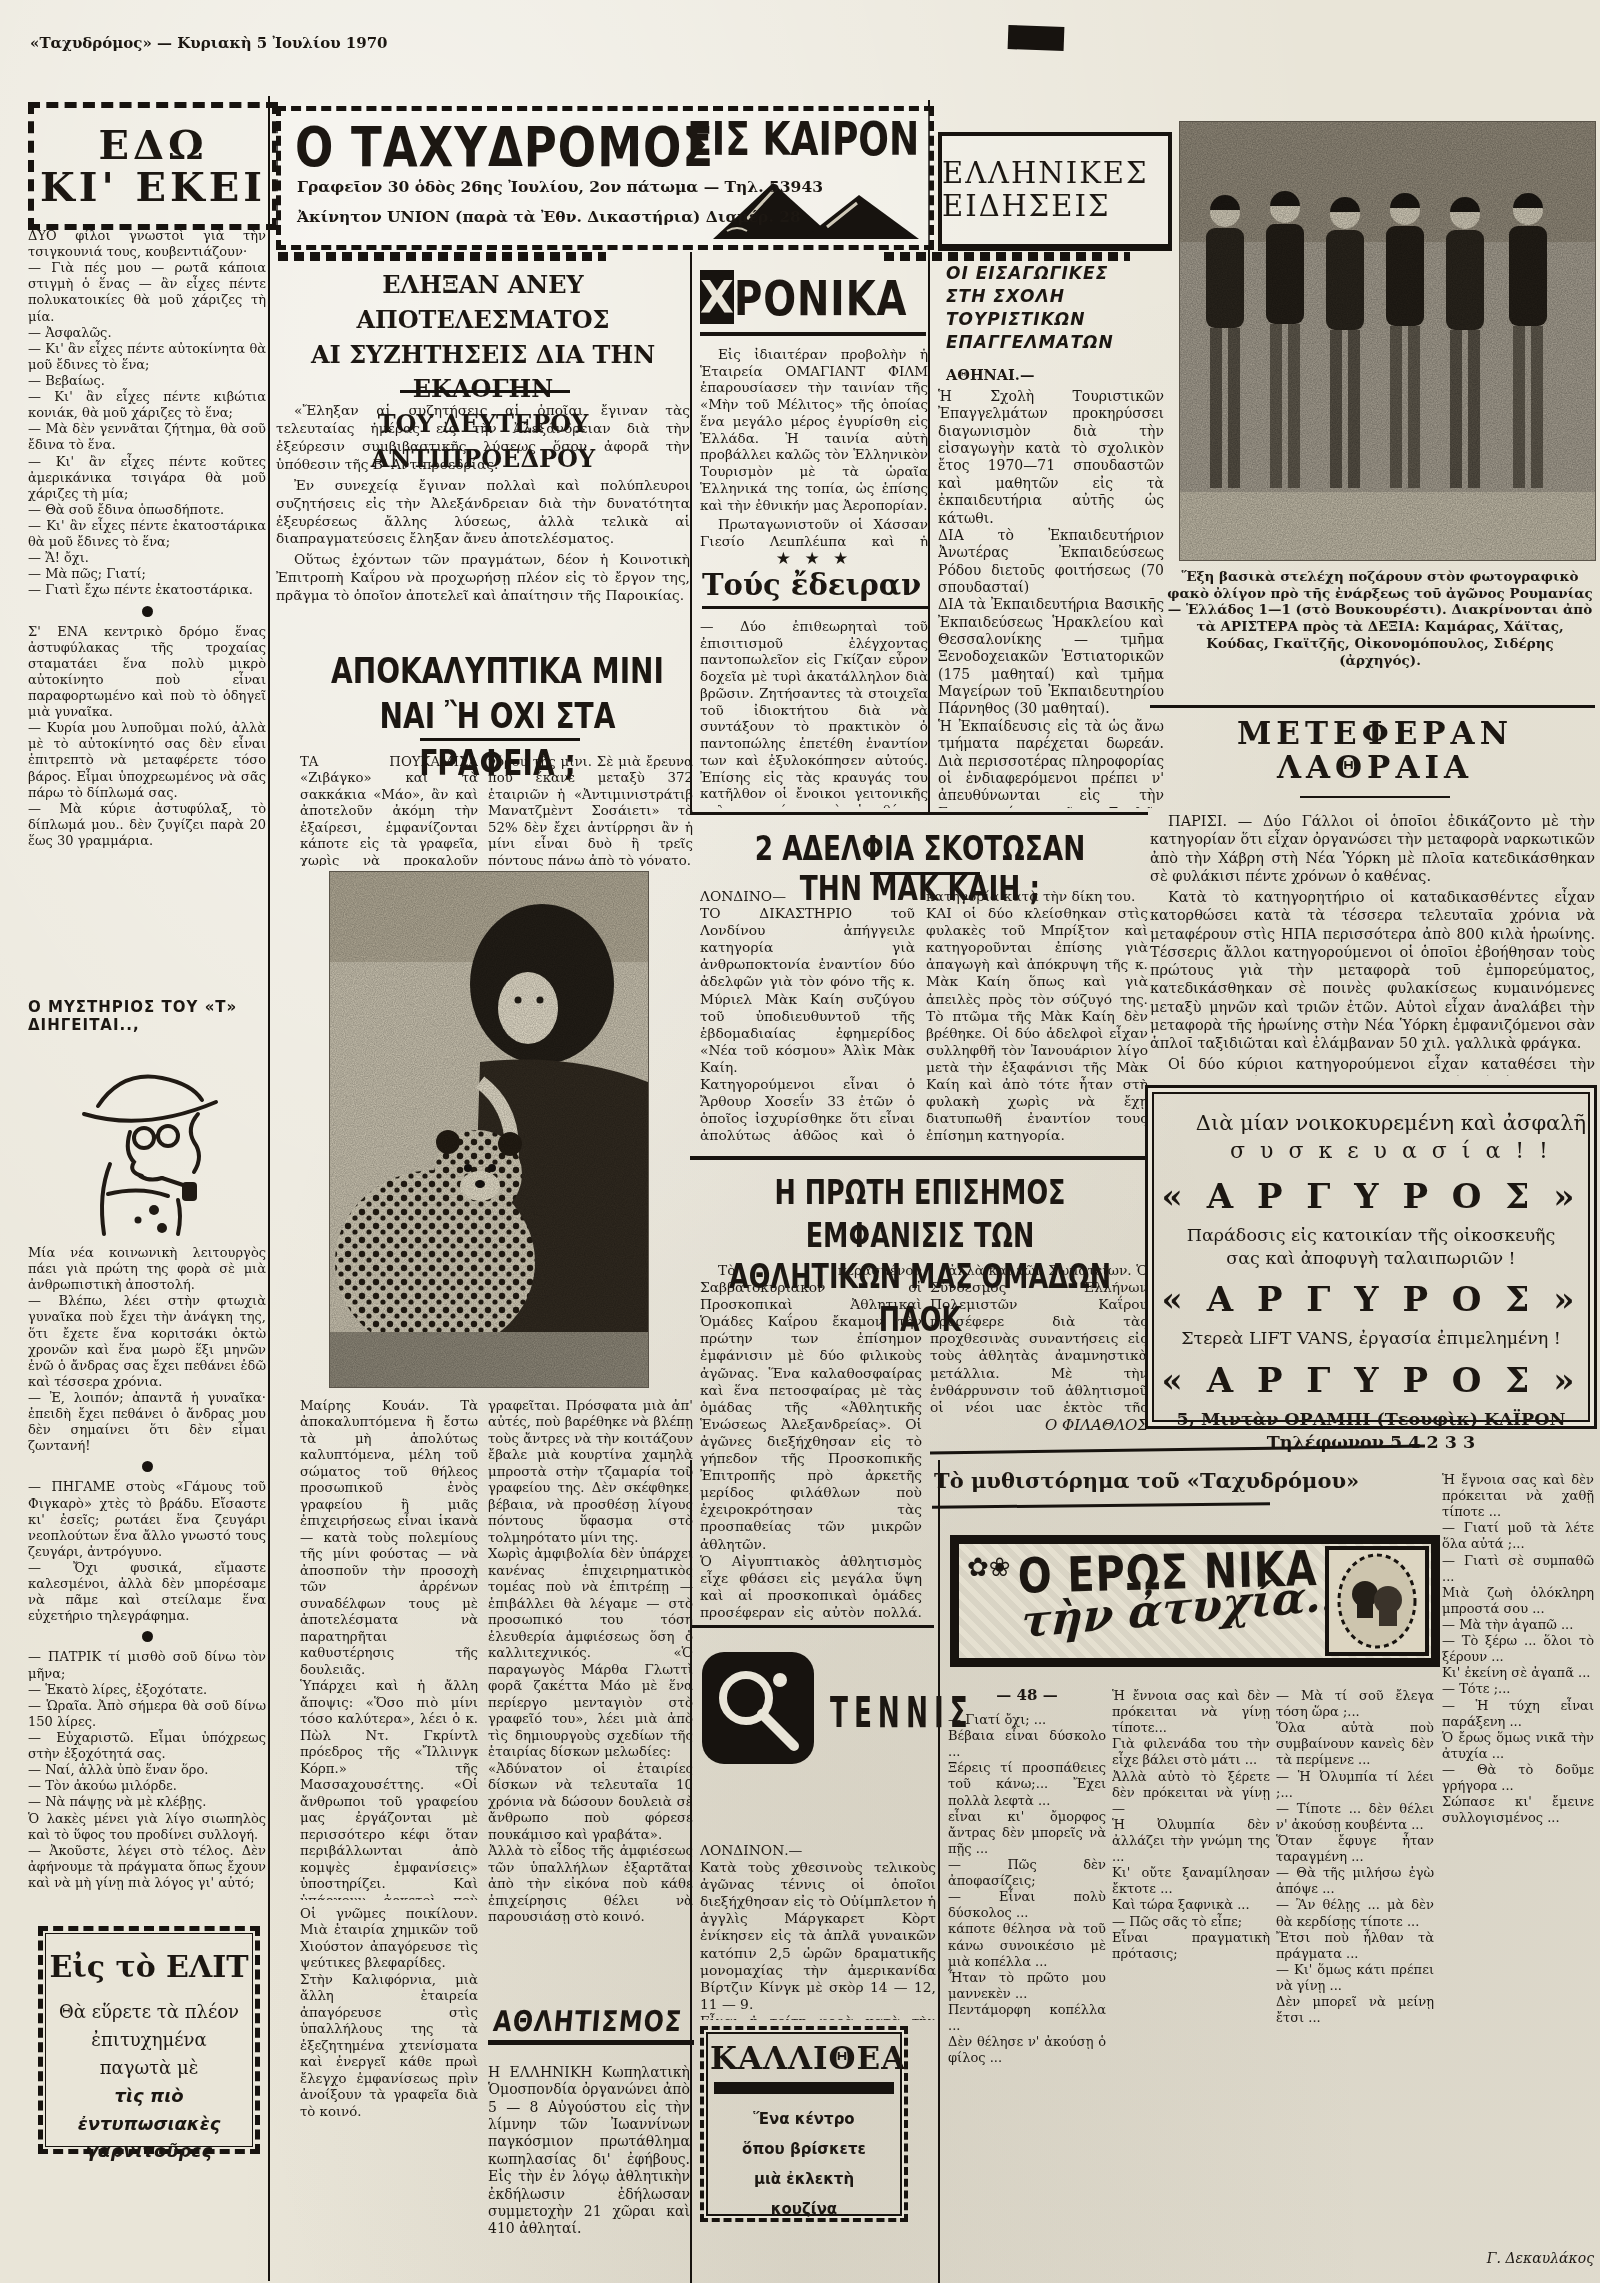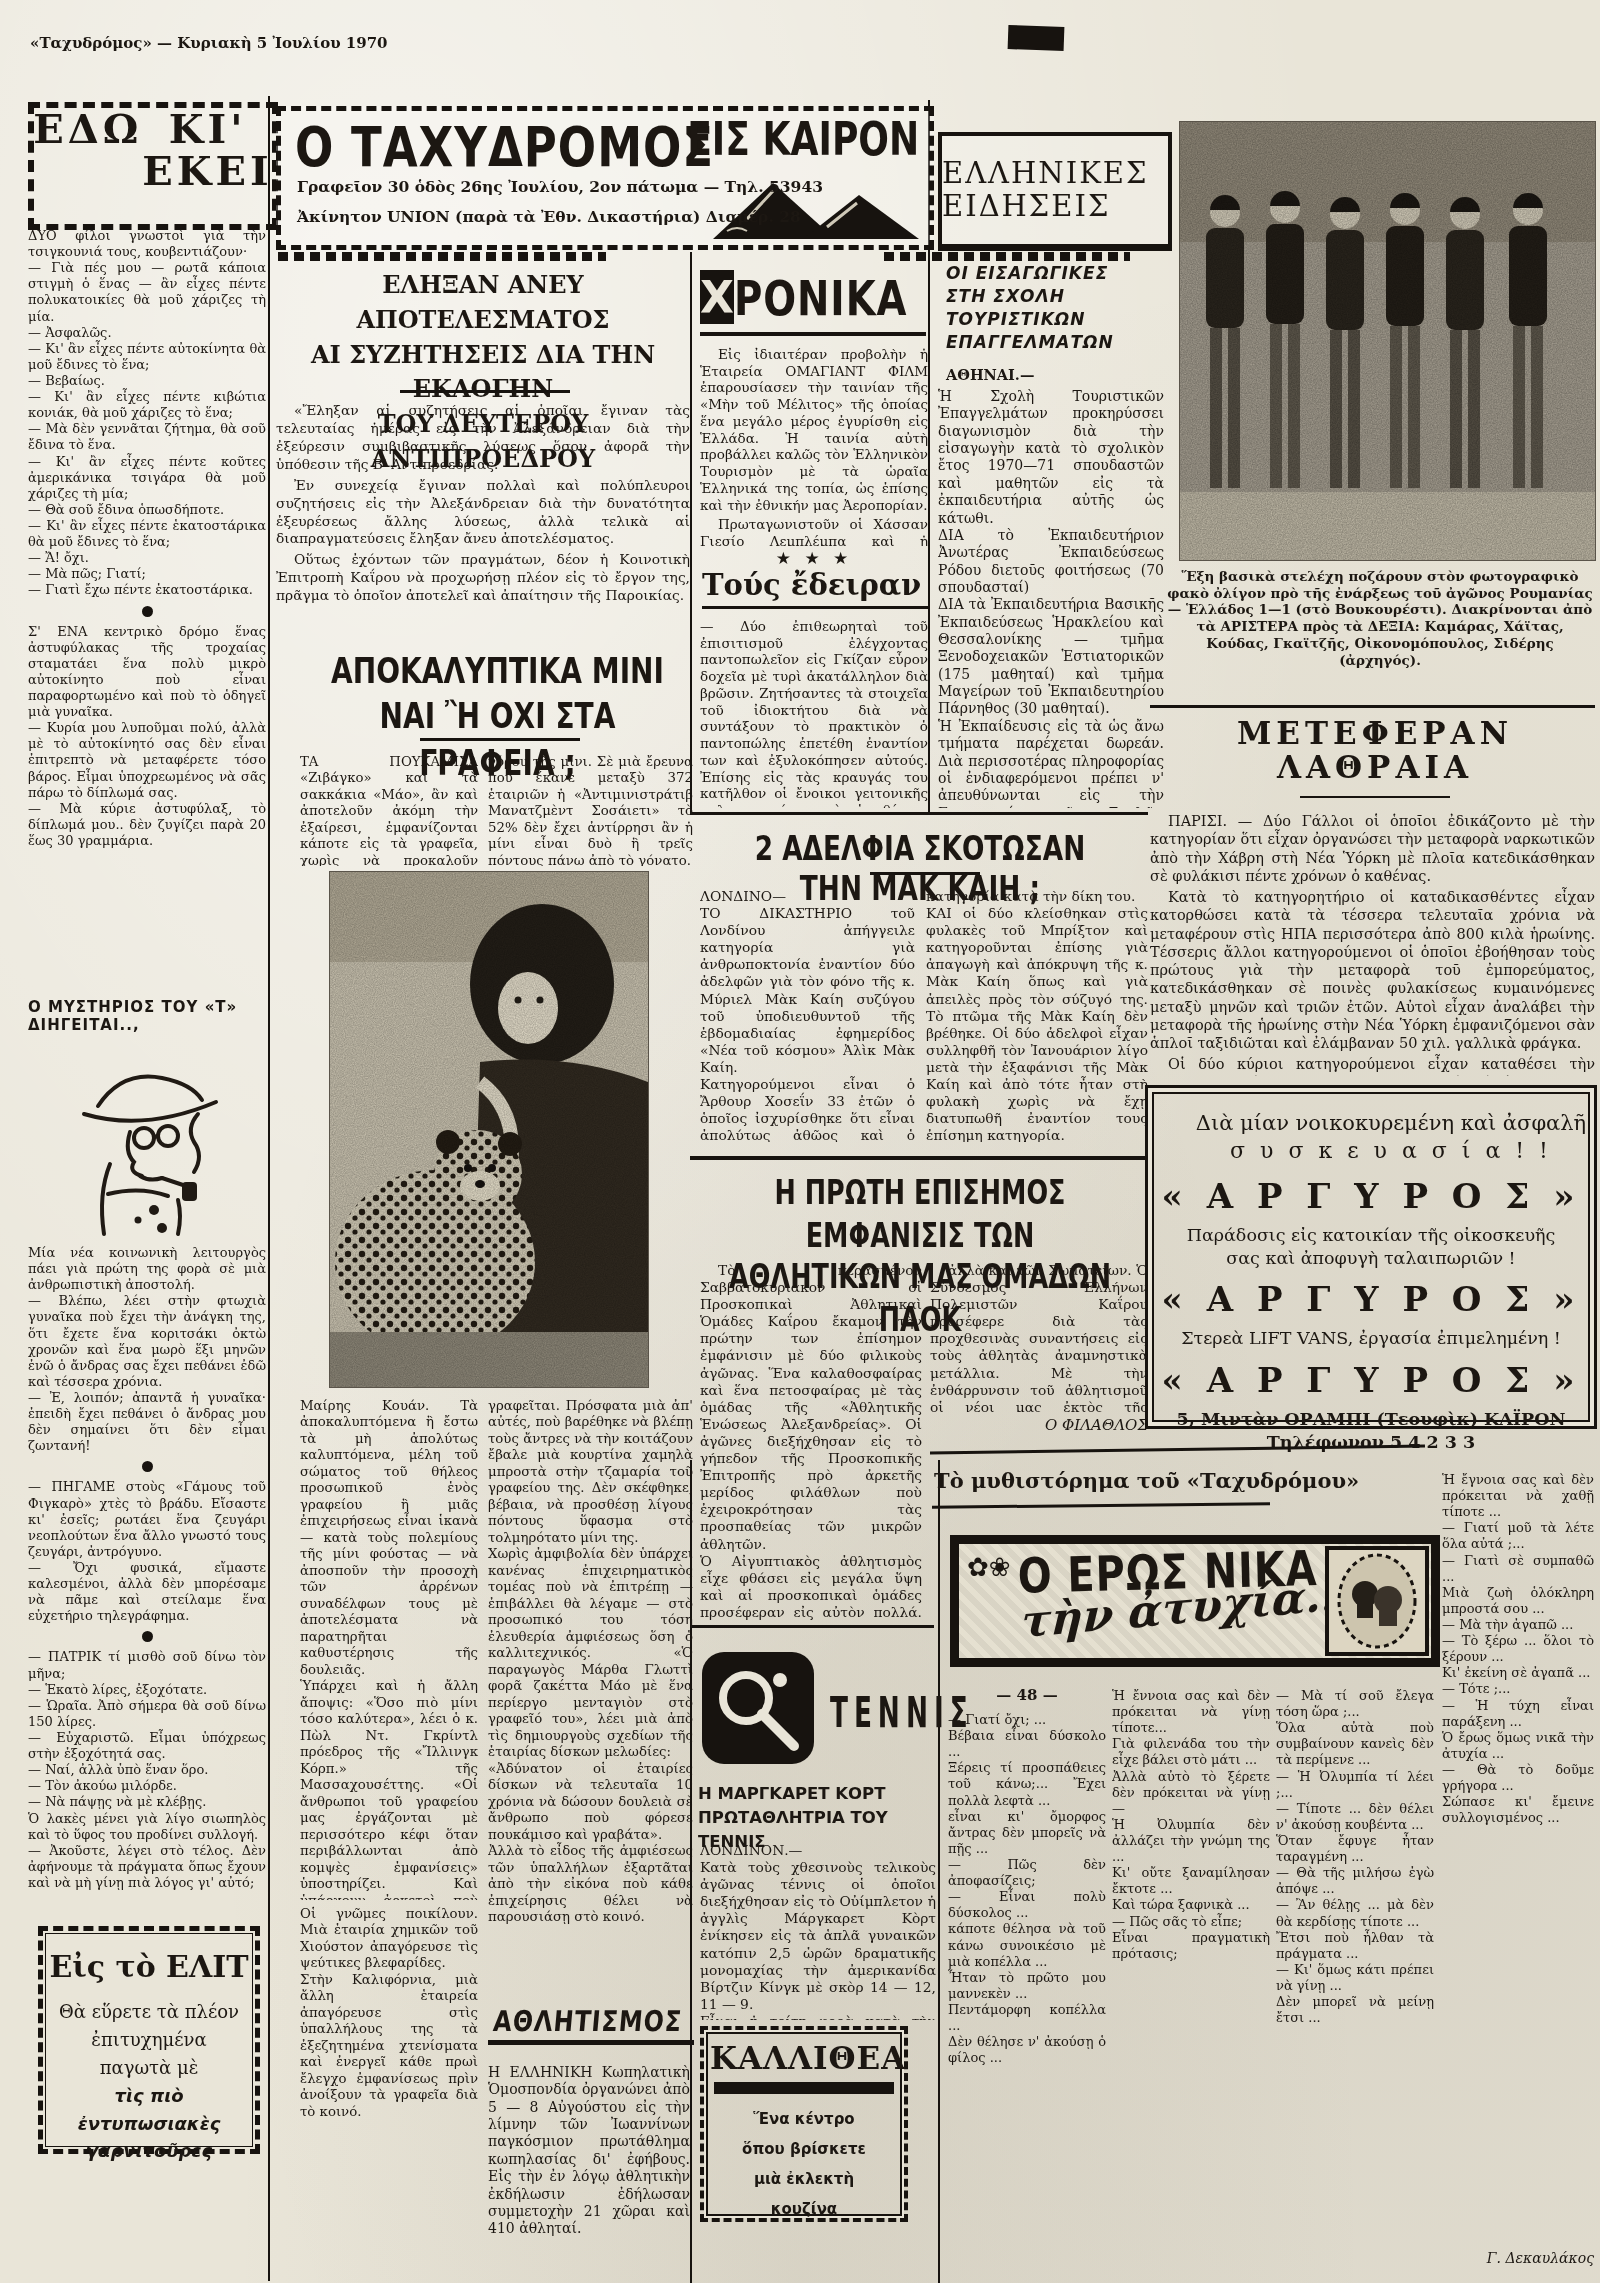--- a/index.html
+++ b/index.html
@@ -18,21 +18,21 @@
   .checker{position:absolute;height:9px;background:repeating-linear-gradient(90deg,#17130f 0 10px,transparent 10px 16px);}
   .h-serif{position:absolute;font-family:"DejaVu Serif",serif;font-weight:bold;text-align:center;}
   .cond{font-family:"DejaVu Sans",sans-serif;font-weight:800;}
   .center{text-align:center;}
   
   #masthead{left:276px;top:106px;width:648px;height:134px;border:5px dashed #17130f;background:rgba(255,255,255,.25);}
   #mast-title{position:absolute;left:14px;top:4px;font-size:46px;letter-spacing:1px;transform:scale(.98,1.18);transform-origin:left top;font-family:"DejaVu Sans",sans-serif;font-weight:800;}
   #mast-slogan{position:absolute;right:10px;top:2px;font-size:38px;font-family:"DejaVu Sans",sans-serif;font-weight:800;transform:scale(.95,1.2);transform-origin:right top;}
   .mast-addr{position:absolute;left:16px;font-size:15.5px;font-weight:bold;white-space:nowrap;}
   
-  #edo-box{left:28px;top:102px;width:238px;height:116px;border:6px dashed #17130f;display:flex;justify-content:center;}
+  #edo-box{left:28px;top:102px;width:238px;height:116px;border:6px dashed #17130f;display:flex;flex-direction:column;justify-content:center;}
   #edo-box div{text-align:center;font-size:40px;font-weight:bold;line-height:1.05;letter-spacing:4px;}
   #gn-box{left:938px;top:132px;width:226px;height:108px;border:4px solid #17130f;box-shadow:0 3px 0 #17130f;display:flex;flex-direction:column;justify-content:center;background:rgba(255,255,255,.2);}
   #gn-box div{text-align:left;font-size:29px;font-weight:normal;letter-spacing:2px;line-height:1.15;}
   #elit-box{left:38px;top:1926px;width:222px;height:228px;border:5px dashed #17130f;box-shadow:0 0 0 2px #e9e5d8 inset,0 0 0 3px #17130f inset;text-align:center;padding-top:18px;box-sizing:border-box;}
   #elit-title{font-size:30px;font-weight:bold;margin-bottom:14px;}
   .elit-line{font-size:18px;line-height:1.55;padding:0 10px;}
   .elit-bold{font-weight:800;font-style:italic;font-family:"DejaVu Sans",sans-serif;}
   #arg-box{left:1152px;top:1092px;width:438px;height:330px;border:2px solid #17130f;box-shadow:0 0 0 4px #e9e5d8,0 0 0 7px #17130f;text-align:center;padding-top:16px;box-sizing:border-box;}
   .arg-l{font-size:21px;line-height:1.3;margin-left:40px;}
   .arg-sp{font-size:22px;letter-spacing:4px;}
@@ -286,24 +286,20 @@
   <div class="abs sig" style="left:1010px;top:1416px;width:138px;font-size:15px;">Ο ΦΙΛΑΘΛΟΣ</div>
 
   <div class="hline" style="left:692px;top:1625px;width:242px;"></div>
   <svg class="abs" style="left:702px;top:1652px;" width="112" height="112" viewBox="0 0 112 112">
     <rect width="112" height="112" rx="22" fill="#17130f"></rect>
     <circle cx="44" cy="46" r="23" stroke="#e9e5d8" stroke-width="8" fill="none"></circle>
     <line x1="60" y1="62" x2="92" y2="94" stroke="#e9e5d8" stroke-width="10" stroke-linecap="round"></line>
     <circle cx="78" cy="28" r="7" fill="#e9e5d8"></circle>
   </svg>
   <div id="tennis-label">ΤΕΝΝΙΣ</div>
-  <div class="abs" style="left:698px;top:1782px;width:240px;font-family:'DejaVu Sans',sans-serif;font-weight:800;font-size:16.5px;line-height:1.45;">
-    <div>Η ΜΑΡΓΚΑΡΕΤ ΚΟΡΤ</div>
-    <div>ΠΡΩΤΑΘΛΗΤΡΙΑ ΤΟΥ ΤΕΝΝΙΣ</div>
-  </div>
   <div class="txt" style="left:700px;top:1842px;width:236px;height:178px;font-size:13.8px;">
     <p class="noind">ΛΟΝΔΙΝΟΝ.—
 Κατὰ τοὺς χθεσινοὺς τελικοὺς ἀγῶνας τέννις οἱ ὁποῖοι διεξήχθησαν εἰς τὸ Οὐίμπλετον ἡ ἀγγλὶς Μάργκαρετ Κὸρτ ἐνίκησεν εἰς τὰ ἁπλᾶ γυναικῶν κατόπιν 2,5 ὡρῶν δραματικῆς μονομαχίας τὴν ἀμερικανίδα Βίρτζιν Κίνγκ μὲ σκὸρ 14 — 12, 11 — 9.
 Εἶναι ἡ τρίτη φορὰ κατὰ τὴν ὁποίαν ἡ Μ. Κὸρτ ἀνακηρύσσεται πρωταθλήτρια τοῦ τέννις.</p>
   </div>
 
   <div id="kal-box" class="abs">
     <div id="kal-title">ΚΑΛΛΙΘΕΑ</div>
     <div id="kal-bar"></div>
     <div class="kal-line">Ἕνα κέντρο</div>

